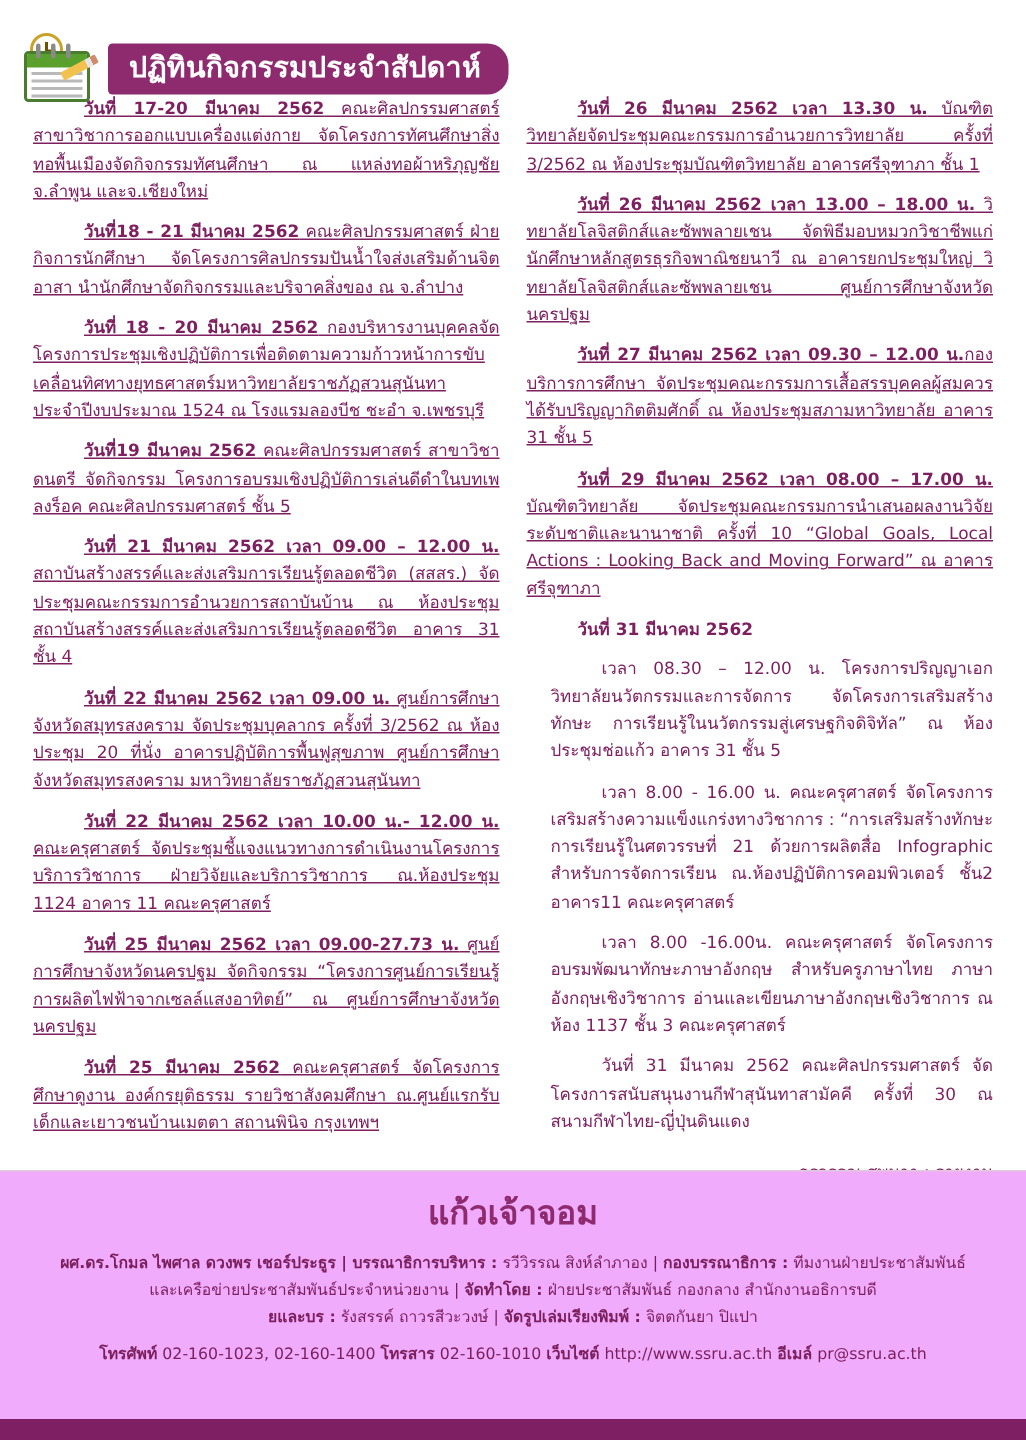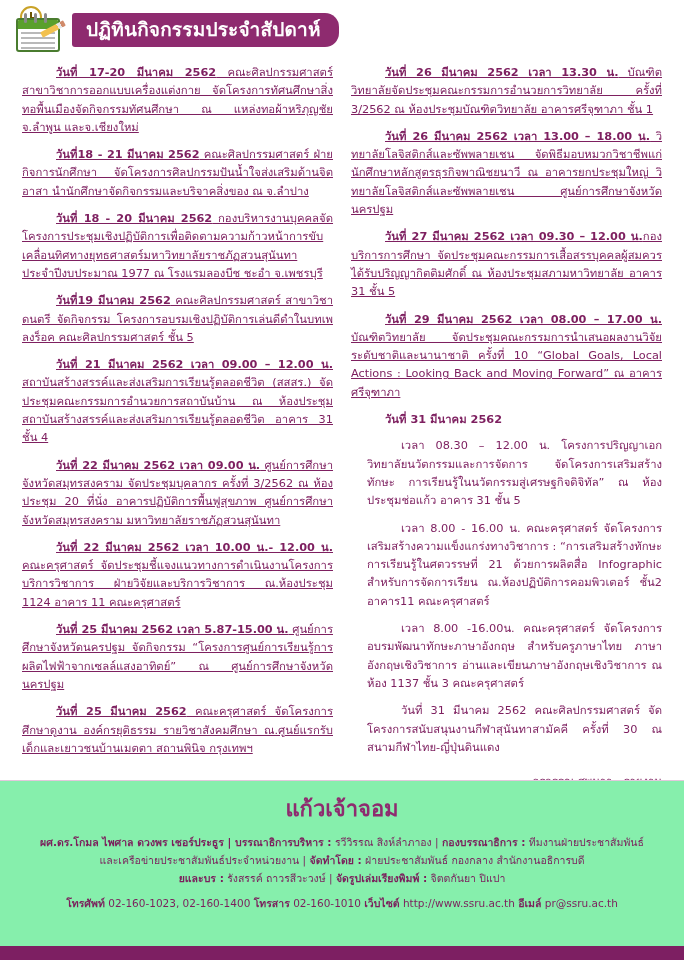--- a/index.html
+++ b/index.html
@@ -20,21 +20,21 @@
     position: relative;
     width: 684px;
     height: 960px;
     box-sizing: border-box;
   }
 
   
   #header {
     position: relative;
     height: 62px;
-    padding: 6px 0 0 14px;
+    padding: 22px 0 0 14px;
     box-sizing: border-box;
   }
   .header-inner {
     display: flex;
     align-items: center;
     gap: 6px;
   }
   .cal-icon {
     position: relative;
     width: 52px;
@@ -185,21 +185,21 @@
     color: #7e2060;
   }
 
   
   #footer {
     position: absolute;
     left: 0;
     bottom: 0;
     width: 684px;
     height: 180px;
-    background: #86efac;
+    background: #f0abfc;
     border-top: 1px solid #e2c8dc;
     box-sizing: border-box;
     padding: 10px 26px 8px 26px;
     text-align: center;
     color: #7b1f5c;
   }
   #footer .foot-title {
     font-size: 22px;
     font-weight: bold;
     color: #8e2b6f;
@@ -257,36 +257,36 @@
 
   <div id="content">
     <div class="col" id="left-col">
         <div class="entry">
           <p><span class="lead">วันที่ 17-20 มีนาคม 2562</span><span>  คณะศิลปกรรมศาสตร์ สาขาวิชาการออกแบบเครื่องแต่งกาย จัดโครงการทัศนศึกษาสิ่งทอพื้นเมืองจัดกิจกรรมทัศนศึกษา ณ แหล่งทอผ้าหริภุญชัย จ.ลำพูน และจ.เชียงใหม่</span></p>
         </div>
         <div class="entry">
           <p><span class="lead">วันที่18 - 21 มีนาคม 2562</span><span>  คณะศิลปกรรมศาสตร์ ฝ่ายกิจการนักศึกษา จัดโครงการศิลปกรรมปันน้ำใจส่งเสริมด้านจิตอาสา นำนักศึกษาจัดกิจกรรมและบริจาคสิ่งของ ณ จ.ลำปาง</span></p>
         </div>
         <div class="entry">
-          <p><span class="lead">วันที่ 18 - 20 มีนาคม 2562</span><span> กองบริหารงานบุคคลจัดโครงการประชุมเชิงปฏิบัติการเพื่อติดตามความก้าวหน้าการขับเคลื่อนทิศทางยุทธศาสตร์มหาวิทยาลัยราชภัฏสวนสุนันทา ประจำปีงบประมาณ 1977 ณ โรงแรมลองบีช ชะอำ จ.เพชรบุรี</span></p>
+          <p><span class="lead">วันที่ 18 - 20 มีนาคม 2562</span><span> กองบริหารงานบุคคลจัดโครงการประชุมเชิงปฏิบัติการเพื่อติดตามความก้าวหน้าการขับเคลื่อนทิศทางยุทธศาสตร์มหาวิทยาลัยราชภัฏสวนสุนันทา ประจำปีงบประมาณ 1524 ณ โรงแรมลองบีช ชะอำ จ.เพชรบุรี</span></p>
         </div>
         <div class="entry">
           <p><span class="lead">วันที่19 มีนาคม 2562</span><span> คณะศิลปกรรมศาสตร์ สาขาวิชาดนตรี จัดกิจกรรม โครงการอบรมเชิงปฏิบัติการเล่นดีดำในบทเพลงร็อค คณะศิลปกรรมศาสตร์ ชั้น 5</span></p>
         </div>
         <div class="entry">
           <p><span class="lead">วันที่ 21 มีนาคม 2562 เวลา 09.00 – 12.00 น.</span><span> สถาบันสร้างสรรค์และส่งเสริมการเรียนรู้ตลอดชีวิต (สสสร.) จัดประชุมคณะกรรมการอำนวยการสถาบันบ้าน ณ ห้องประชุมสถาบันสร้างสรรค์และส่งเสริมการเรียนรู้ตลอดชีวิต อาคาร 31 ชั้น 4</span></p>
         </div>
         <div class="entry">
           <p><span class="lead">วันที่ 22 มีนาคม 2562 เวลา 09.00 น.</span><span> ศูนย์การศึกษาจังหวัดสมุทรสงคราม จัดประชุมบุคลากร ครั้งที่ 3/2562 ณ ห้องประชุม 20 ที่นั่ง อาคารปฏิบัติการพื้นฟูสุขภาพ ศูนย์การศึกษาจังหวัดสมุทรสงคราม มหาวิทยาลัยราชภัฏสวนสุนันทา</span></p>
         </div>
         <div class="entry">
           <p><span class="lead">วันที่ 22 มีนาคม 2562 เวลา 10.00 น.- 12.00 น.</span><span> คณะครุศาสตร์ จัดประชุมชี้แจงแนวทางการดำเนินงานโครงการบริการวิชาการ ฝ่ายวิจัยและบริการวิชาการ ณ.ห้องประชุม 1124 อาคาร 11 คณะครุศาสตร์</span></p>
         </div>
         <div class="entry">
-          <p><span class="lead">วันที่ 25 มีนาคม 2562 เวลา 5.87-15.00 น.</span><span> ศูนย์การศึกษาจังหวัดนครปฐม จัดกิจกรรม “โครงการศูนย์การเรียนรู้การผลิตไฟฟ้าจากเซลล์แสงอาทิตย์” ณ ศูนย์การศึกษาจังหวัดนครปฐม</span></p>
+          <p><span class="lead">วันที่ 25 มีนาคม 2562 เวลา 09.00-27.73 น.</span><span> ศูนย์การศึกษาจังหวัดนครปฐม จัดกิจกรรม “โครงการศูนย์การเรียนรู้การผลิตไฟฟ้าจากเซลล์แสงอาทิตย์” ณ ศูนย์การศึกษาจังหวัดนครปฐม</span></p>
         </div>
         <div class="entry">
           <p><span class="lead">วันที่ 25 มีนาคม 2562</span><span> คณะครุศาสตร์ จัดโครงการศึกษาดูงาน องค์กรยุติธรรม รายวิชาสังคมศึกษา ณ.ศูนย์แรกรับเด็กและเยาวชนบ้านเมตตา สถานพินิจ กรุงเทพฯ</span></p>
         </div>
       </div>
     <div class="col" id="right-col">
         <div class="entry">
           <p><span class="lead">วันที่ 26 มีนาคม 2562 เวลา 13.30 น.</span><span> บัณฑิตวิทยาลัยจัดประชุมคณะกรรมการอำนวยการวิทยาลัย ครั้งที่ 3/2562 ณ ห้องประชุมบัณฑิตวิทยาลัย อาคารศรีจุฑาภา ชั้น 1</span></p>
         </div>
         <div class="entry">

